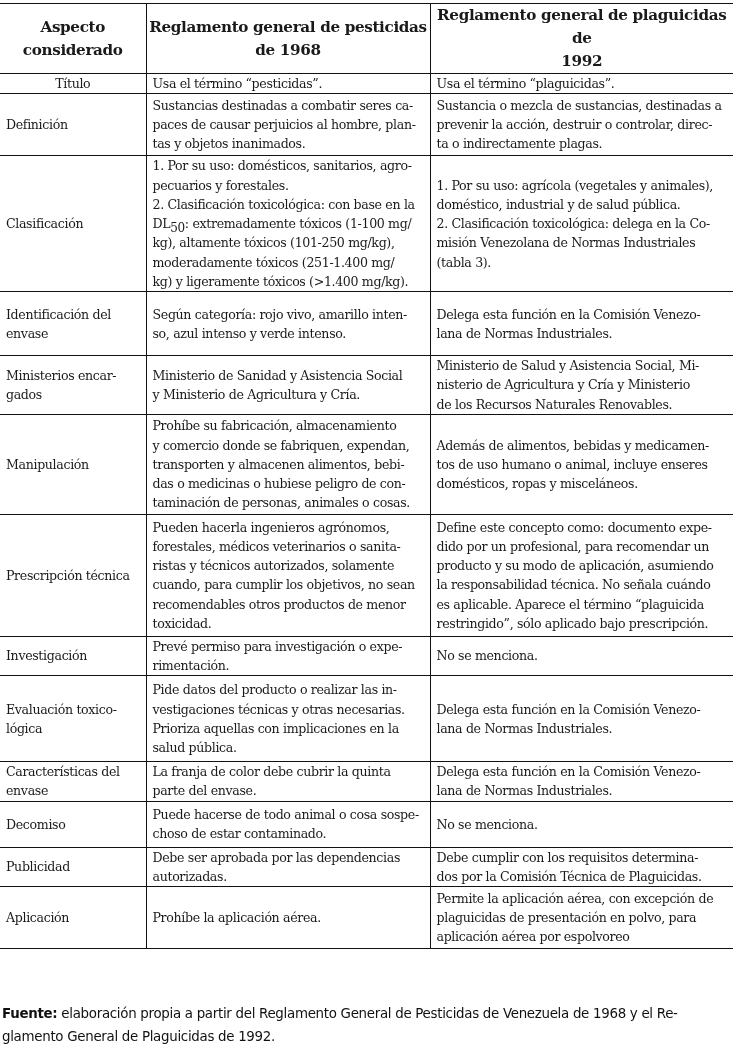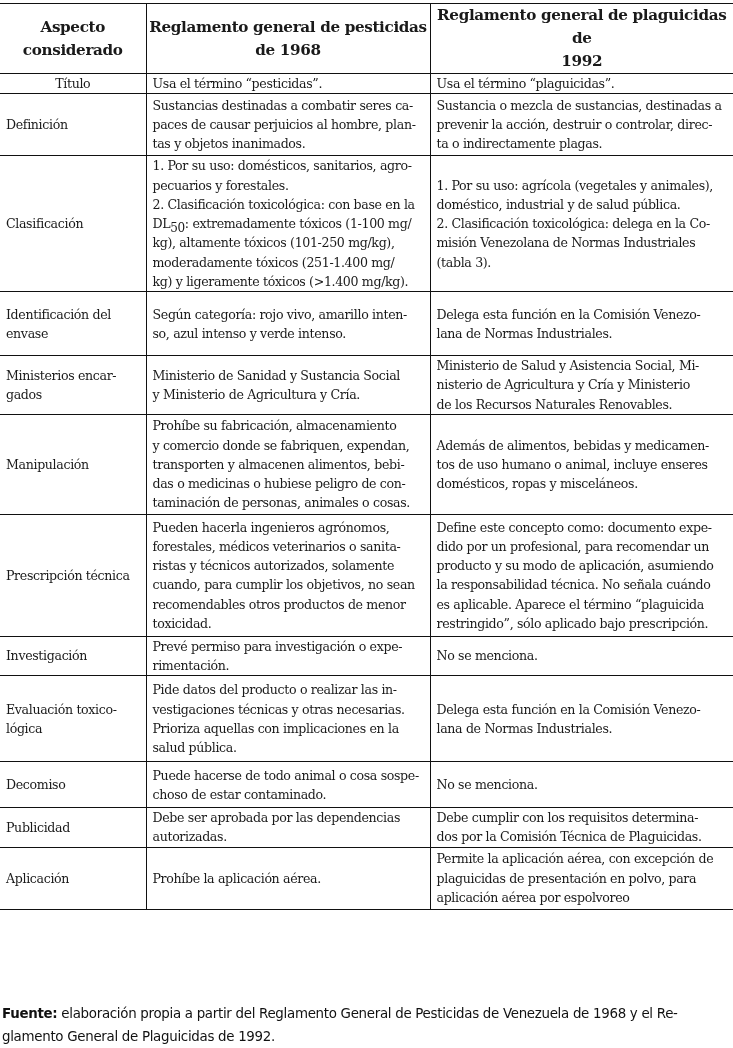--- a/index.html
+++ b/index.html
@@ -86,21 +86,21 @@
       <td class="cell aspect">Identificación del
 envase</td>
       <td class="cell">Según categoría: rojo vivo, amarillo inten-
 so, azul intenso y verde intenso.</td>
       <td class="cell">Delega esta función en la Comisión Venezo-
 lana de Normas Industriales.</td>
     </tr>
     <tr style="height:57px">
       <td class="cell aspect">Ministerios encar-
 gados</td>
-      <td class="cell">Ministerio de Sanidad y Sustancia Social
+      <td class="cell">Ministerio de Sanidad y Asistencia Social
 y Ministerio de Agricultura y Cría.</td>
       <td class="cell">Ministerio de Salud y Asistencia Social, Mi-
 nisterio de Agricultura y Cría y Ministerio
 de los Recursos Naturales Renovables.</td>
     </tr>
     <tr style="height:100px">
       <td class="cell aspect">Manipulación</td>
       <td class="cell">Prohíbe su fabricación, almacenamiento
 y comercio donde se fabriquen, expendan,
 transporten y almacenen alimentos, bebi-
@@ -134,20 +134,28 @@
     <tr style="height:86px">
       <td class="cell aspect">Evaluación toxico-
 lógica</td>
       <td class="cell">Pide datos del producto o realizar las in-
 vestigaciones técnicas y otras necesarias.
 Prioriza aquellas con implicaciones en la
 salud pública.</td>
       <td class="cell">Delega esta función en la Comisión Venezo-
 lana de Normas Industriales.</td>
     </tr>
+    <tr style="height:38px">
+      <td class="cell aspect">Características del
+envase</td>
+      <td class="cell">La franja de color debe cubrir la quinta
+parte del envase.</td>
+      <td class="cell">Delega esta función en la Comisión Venezo-
+lana de Normas Industriales.</td>
+    </tr>
     <tr style="height:46px">
       <td class="cell aspect">Decomiso</td>
       <td class="cell">Puede hacerse de todo animal o cosa sospe-
 choso de estar contaminado.</td>
       <td class="cell">No se menciona.</td>
     </tr>
     <tr style="height:39px">
       <td class="cell aspect">Publicidad</td>
       <td class="cell">Debe ser aprobada por las dependencias
 autorizadas.</td>

